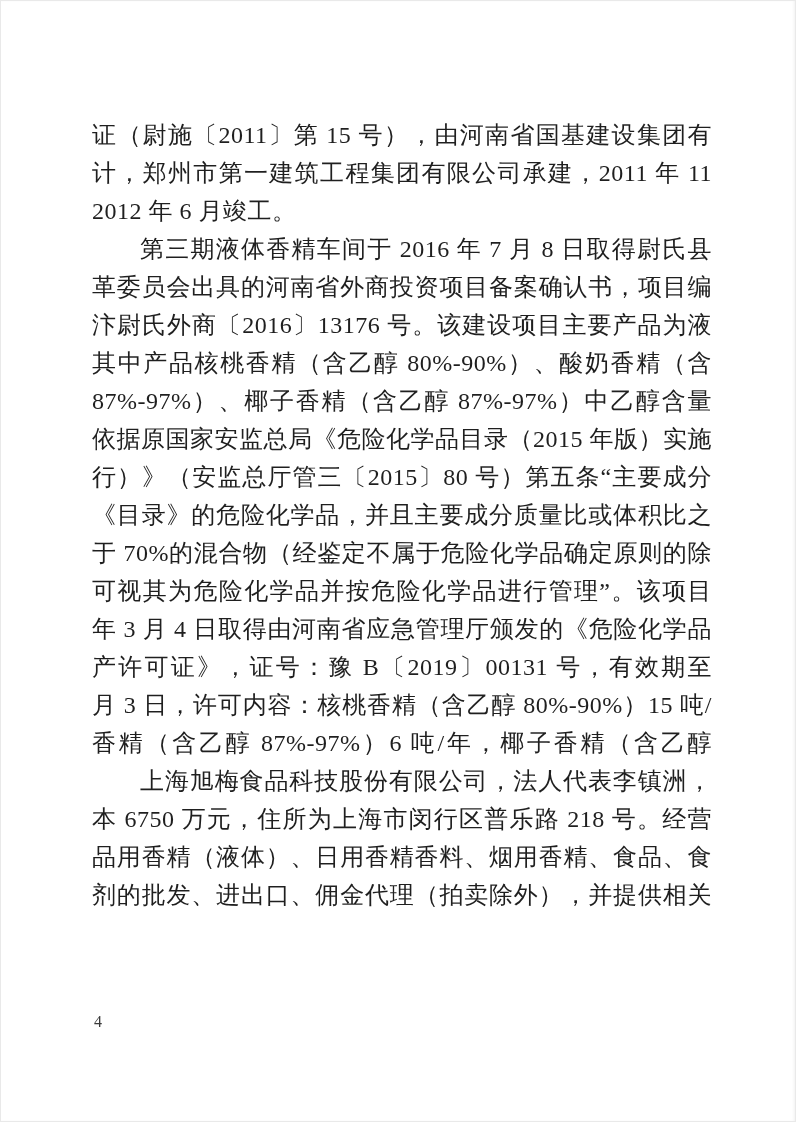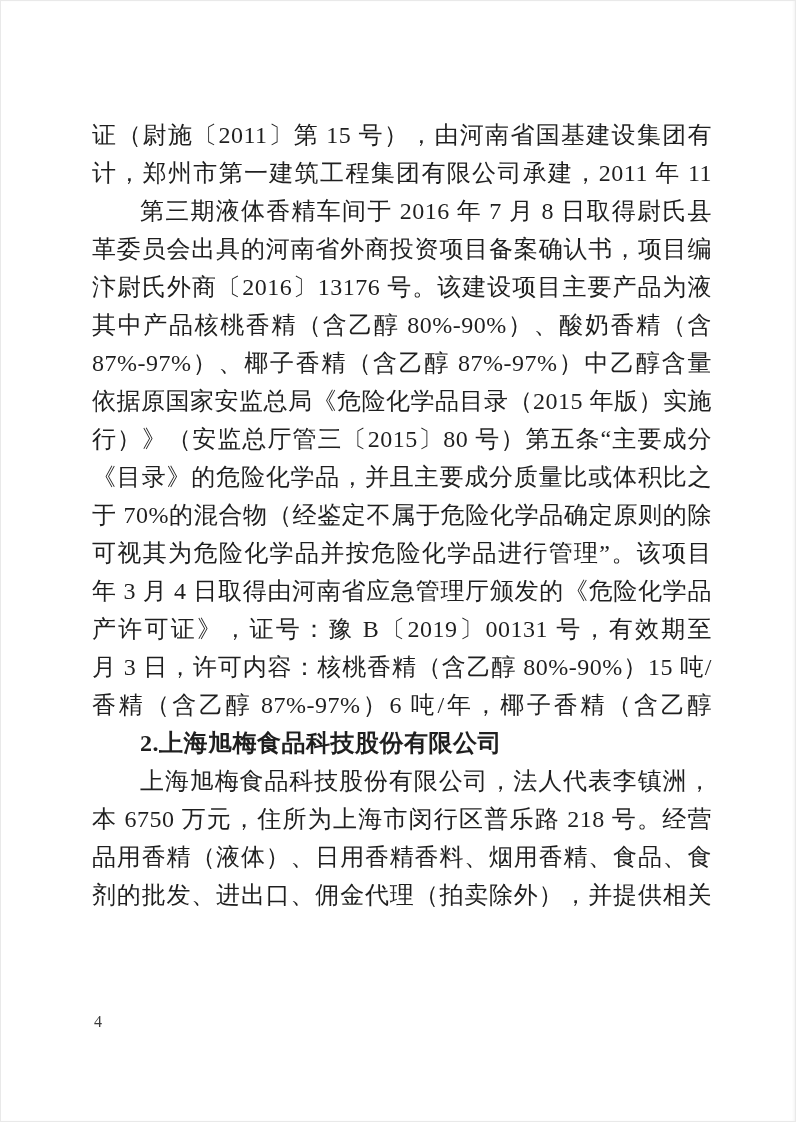--- a/index.html
+++ b/index.html
@@ -53,34 +53,34 @@
     color: #3a3a3a;
   }
 </style>
 </head>
 <body>
 
 <div class="page">
   <div class="doc-body" id="doc-body">
       <div class="line">证（尉施〔2011〕第 15 号），由河南省国基建设集团有限公司设</div>
       <div class="line">计，郑州市第一建筑工程集团有限公司承建，2011 年 11 月开工，</div>
+      <div class="line para-end">2012 年 6 月竣工。</div>
       <div class="line indent">第三期液体香精车间于 2016 年 7 月 8 日取得尉氏县发展和改</div>
       <div class="line">革委员会出具的河南省外商投资项目备案确认书，项目编号：豫</div>
       <div class="line">汴尉氏外商〔2016〕13176 号。该建设项目主要产品为液体香精，</div>
       <div class="line">其中产品核桃香精（含乙醇 80%-90%）、酸奶香精（含乙醇</div>
       <div class="line">87%-97%）、椰子香精（含乙醇 87%-97%）中乙醇含量均大于 70%。</div>
       <div class="line">依据原国家安监总局《危险化学品目录（2015 年版）实施指南（试</div>
       <div class="line">行）》（安监总厅管三〔2015〕80 号）第五条“主要成分均列入</div>
       <div class="line">《目录》的危险化学品，并且主要成分质量比或体积比之和不小</div>
       <div class="line">于 70%的混合物（经鉴定不属于危险化学品确定原则的除外），</div>
       <div class="line">可视其为危险化学品并按危险化学品进行管理”。该项目于 2019</div>
       <div class="line">年 3 月 4 日取得由河南省应急管理厅颁发的《危险化学品安全生</div>
       <div class="line">产许可证》，证号：豫 B〔2019〕00131 号，有效期至 2022 年 3</div>
       <div class="line">月 3 日，许可内容：核桃香精（含乙醇 80%-90%）15 吨/年，酸奶</div>
       <div class="line">香精（含乙醇 87%-97%）6 吨/年，椰子香精（含乙醇 87%-97%）1</div>
-      <div class="line heading indent para-end">2.上海旭梅食品科技股份有限公司</div>
       <div class="line indent">上海旭梅食品科技股份有限公司，法人代表李镇洲，注册资</div>
       <div class="line">本 6750 万元，住所为上海市闵行区普乐路 218 号。经营范围：食</div>
       <div class="line">品用香精（液体）、日用香精香料、烟用香精、食品、食品添加</div>
       <div class="line">剂的批发、进出口、佣金代理（拍卖除外），并提供相关的配套</div>
     </div>
   <div class="page-number">4</div>
 </div>
 
 </body></html>

